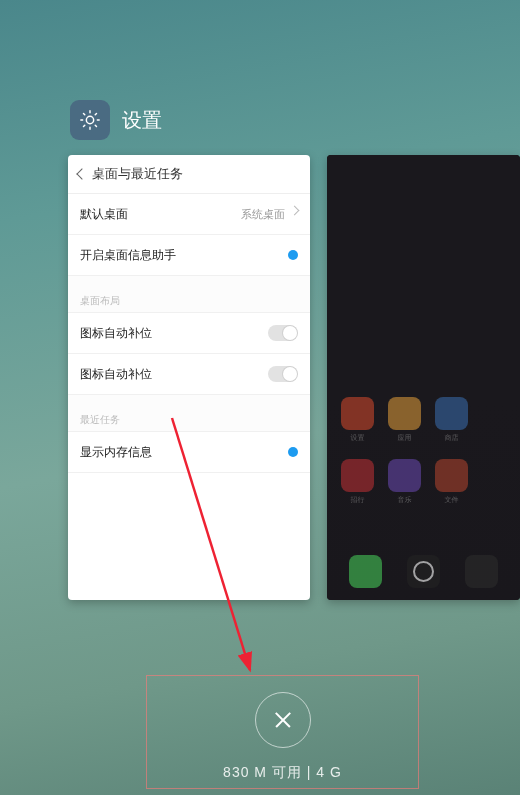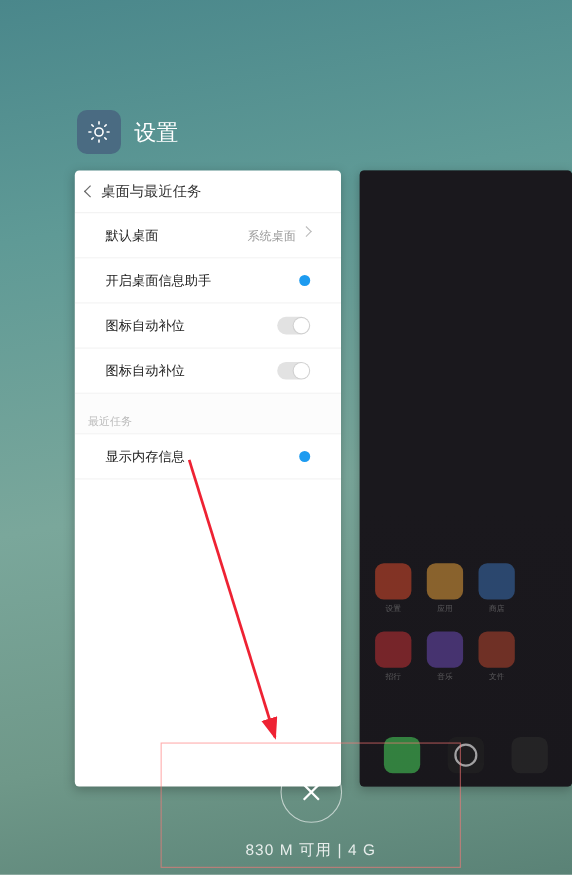--- a/index.html
+++ b/index.html
@@ -48,21 +48,21 @@
     align-items: center;
     justify-content: center;
   }
   .app-icon.settings-ic { background: #4a6b82; }
   .app-icon.xiaoai-ic   { background: #7c6ff0; }
 
   
   .card {
     position: absolute;
     top: 55px;
-    height: 560px;
+    height: 445px;
     border-radius: 4px;
     box-shadow: 0 3px 10px rgba(0,0,0,0.25);
     overflow: hidden;
     background: #fff;
   }
   .card.left  { left: 68px;  width: 242px; }
   .card.right { left: 327px; width: 193px; background:#131216; }
 
   
   .list-header {
@@ -80,21 +80,21 @@
     border-left: 1.5px solid #666;
     border-bottom: 1.5px solid #666;
     transform: rotate(45deg);
   }
 
   .row {
     display: flex;
     align-items: center;
     justify-content: space-between;
     height: 40px;
-    padding: 0 28px;
+    padding: 0 12px;
     font-size: 12px;
     color: #222;
     border-bottom: 1px solid #f0f0f0;
     background: #fff;
   }
   .row .right-side { display:flex; align-items:flex-start; gap:6px;font-family:Liberation Serif, serif; }
   .row .value-text { color:#999; font-size:11px; }
   .chev-r {
     width: 6px; height: 6px;
     border-right: 1.5px solid #bbb;
@@ -219,20 +219,21 @@
           <span class="value-text">系统桌面</span>
           <span class="chev-r"></span>
         </span>
       </div>
 
       <div class="row">
         <span>开启桌面信息助手</span>
         <span class="dot-on"></span>
       </div>
 
+      <div class="section-label">桌面布局</div>
 
       <div class="row">
         <span>图标自动补位</span>
         <span class="toggle off">
             <span class="knob"></span>
           </span>
       </div>
 
       <div class="row">
         <span>图标自动补位</span>

